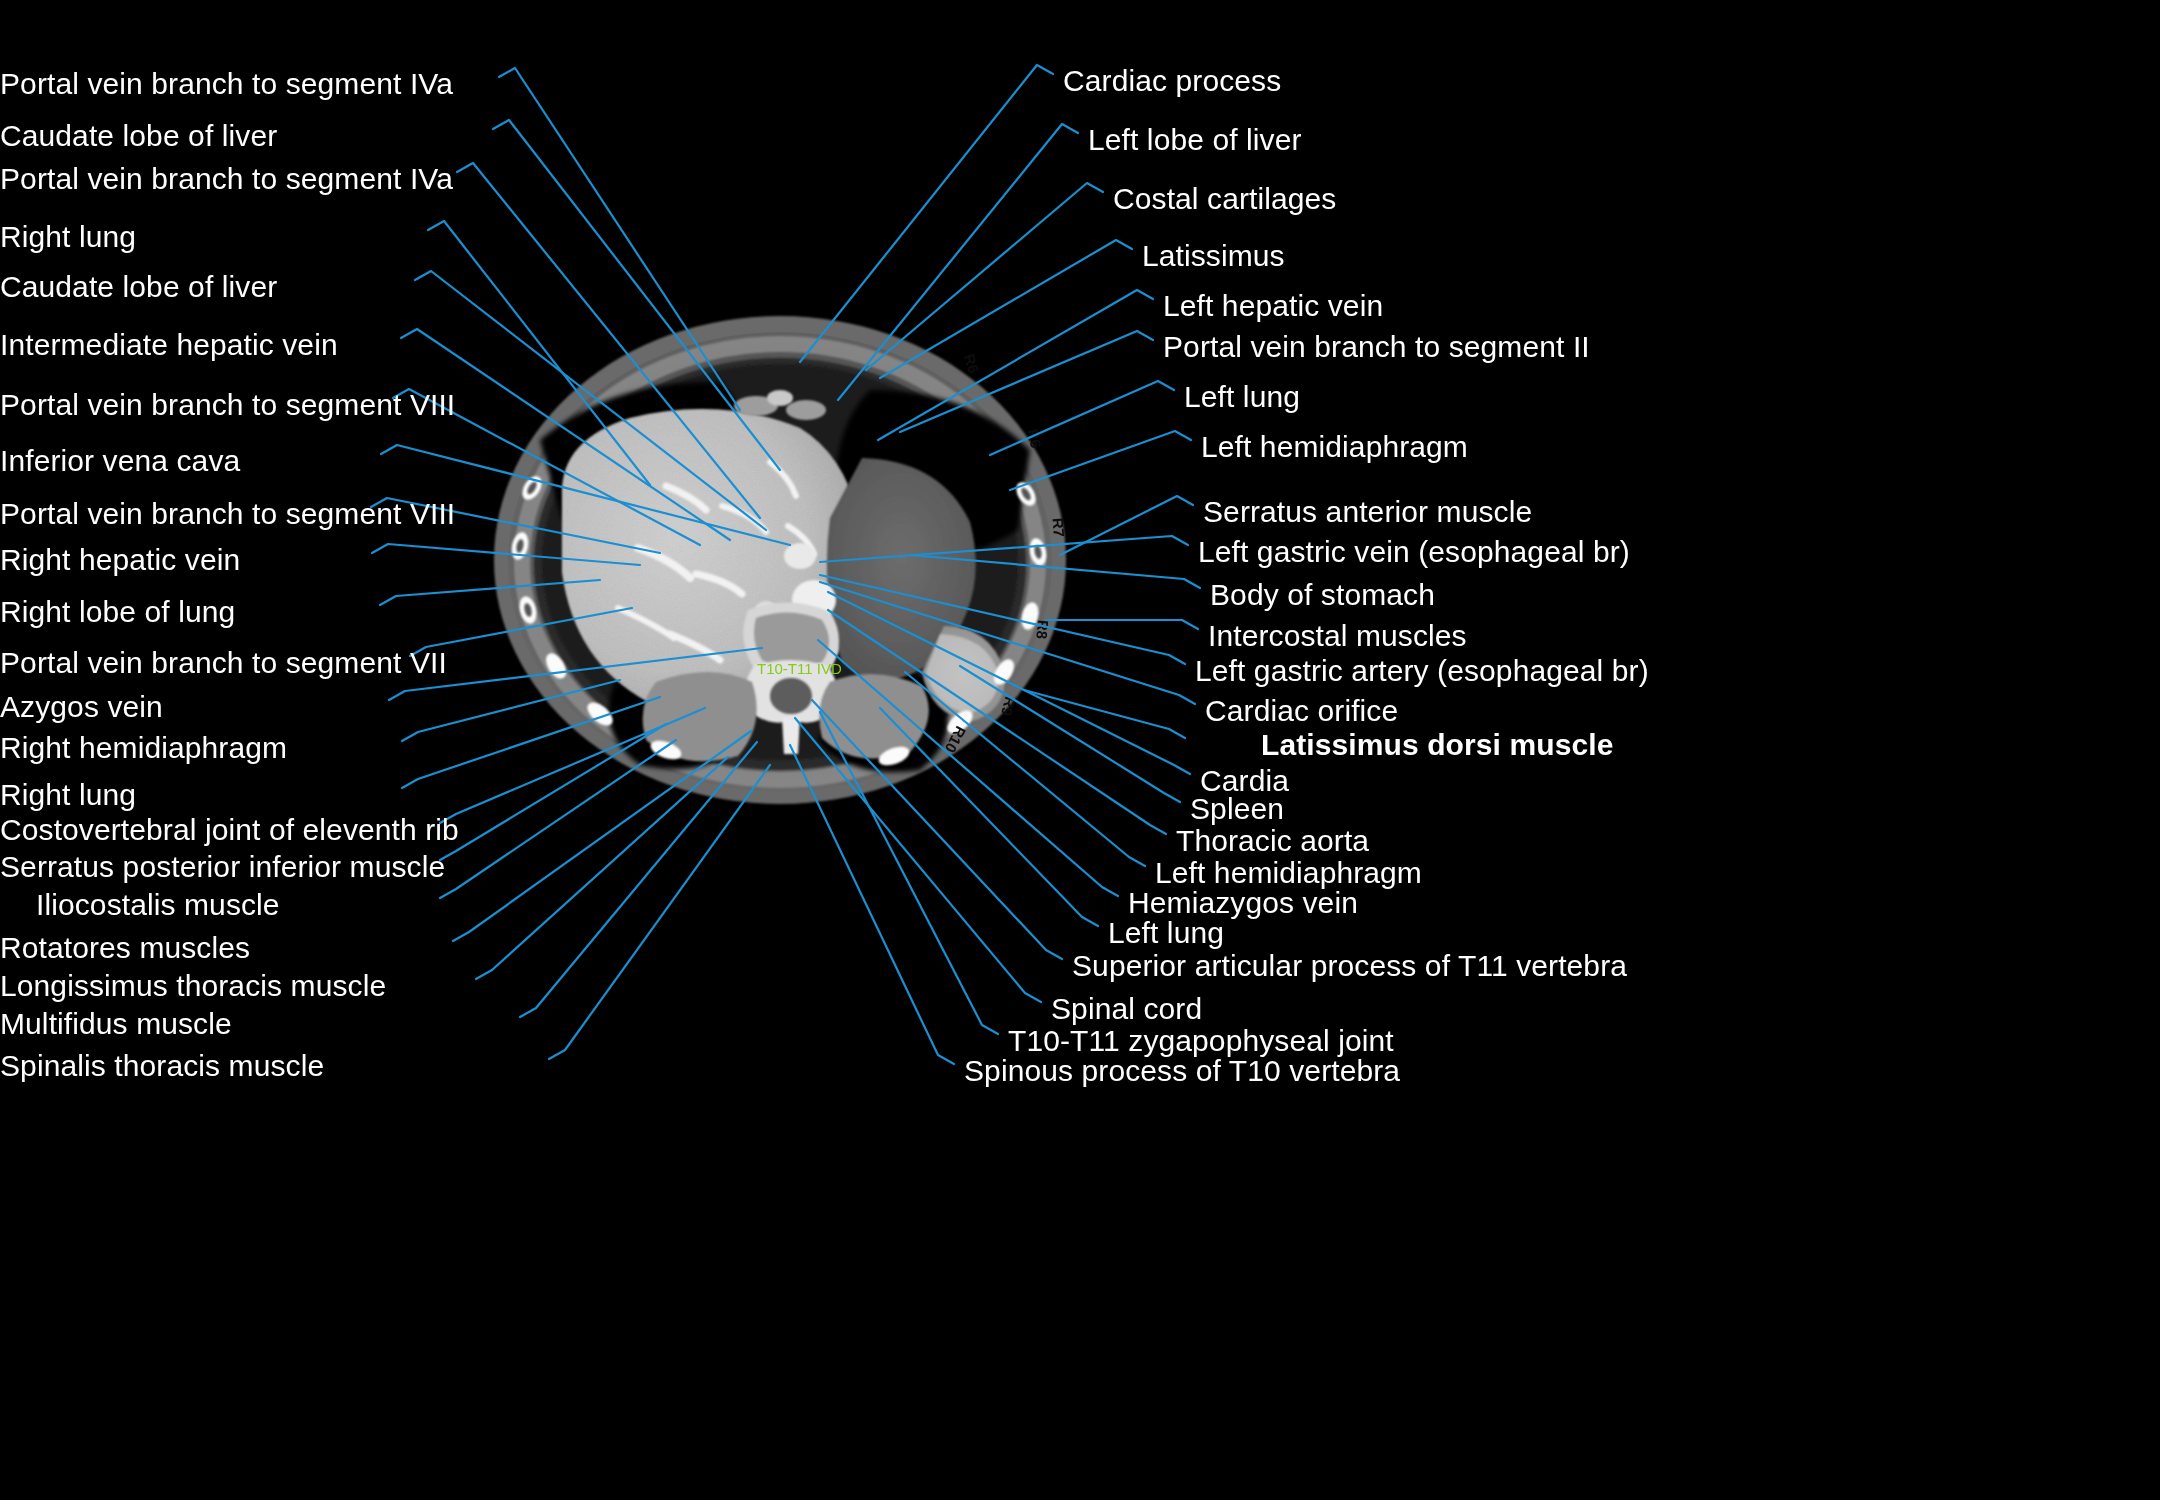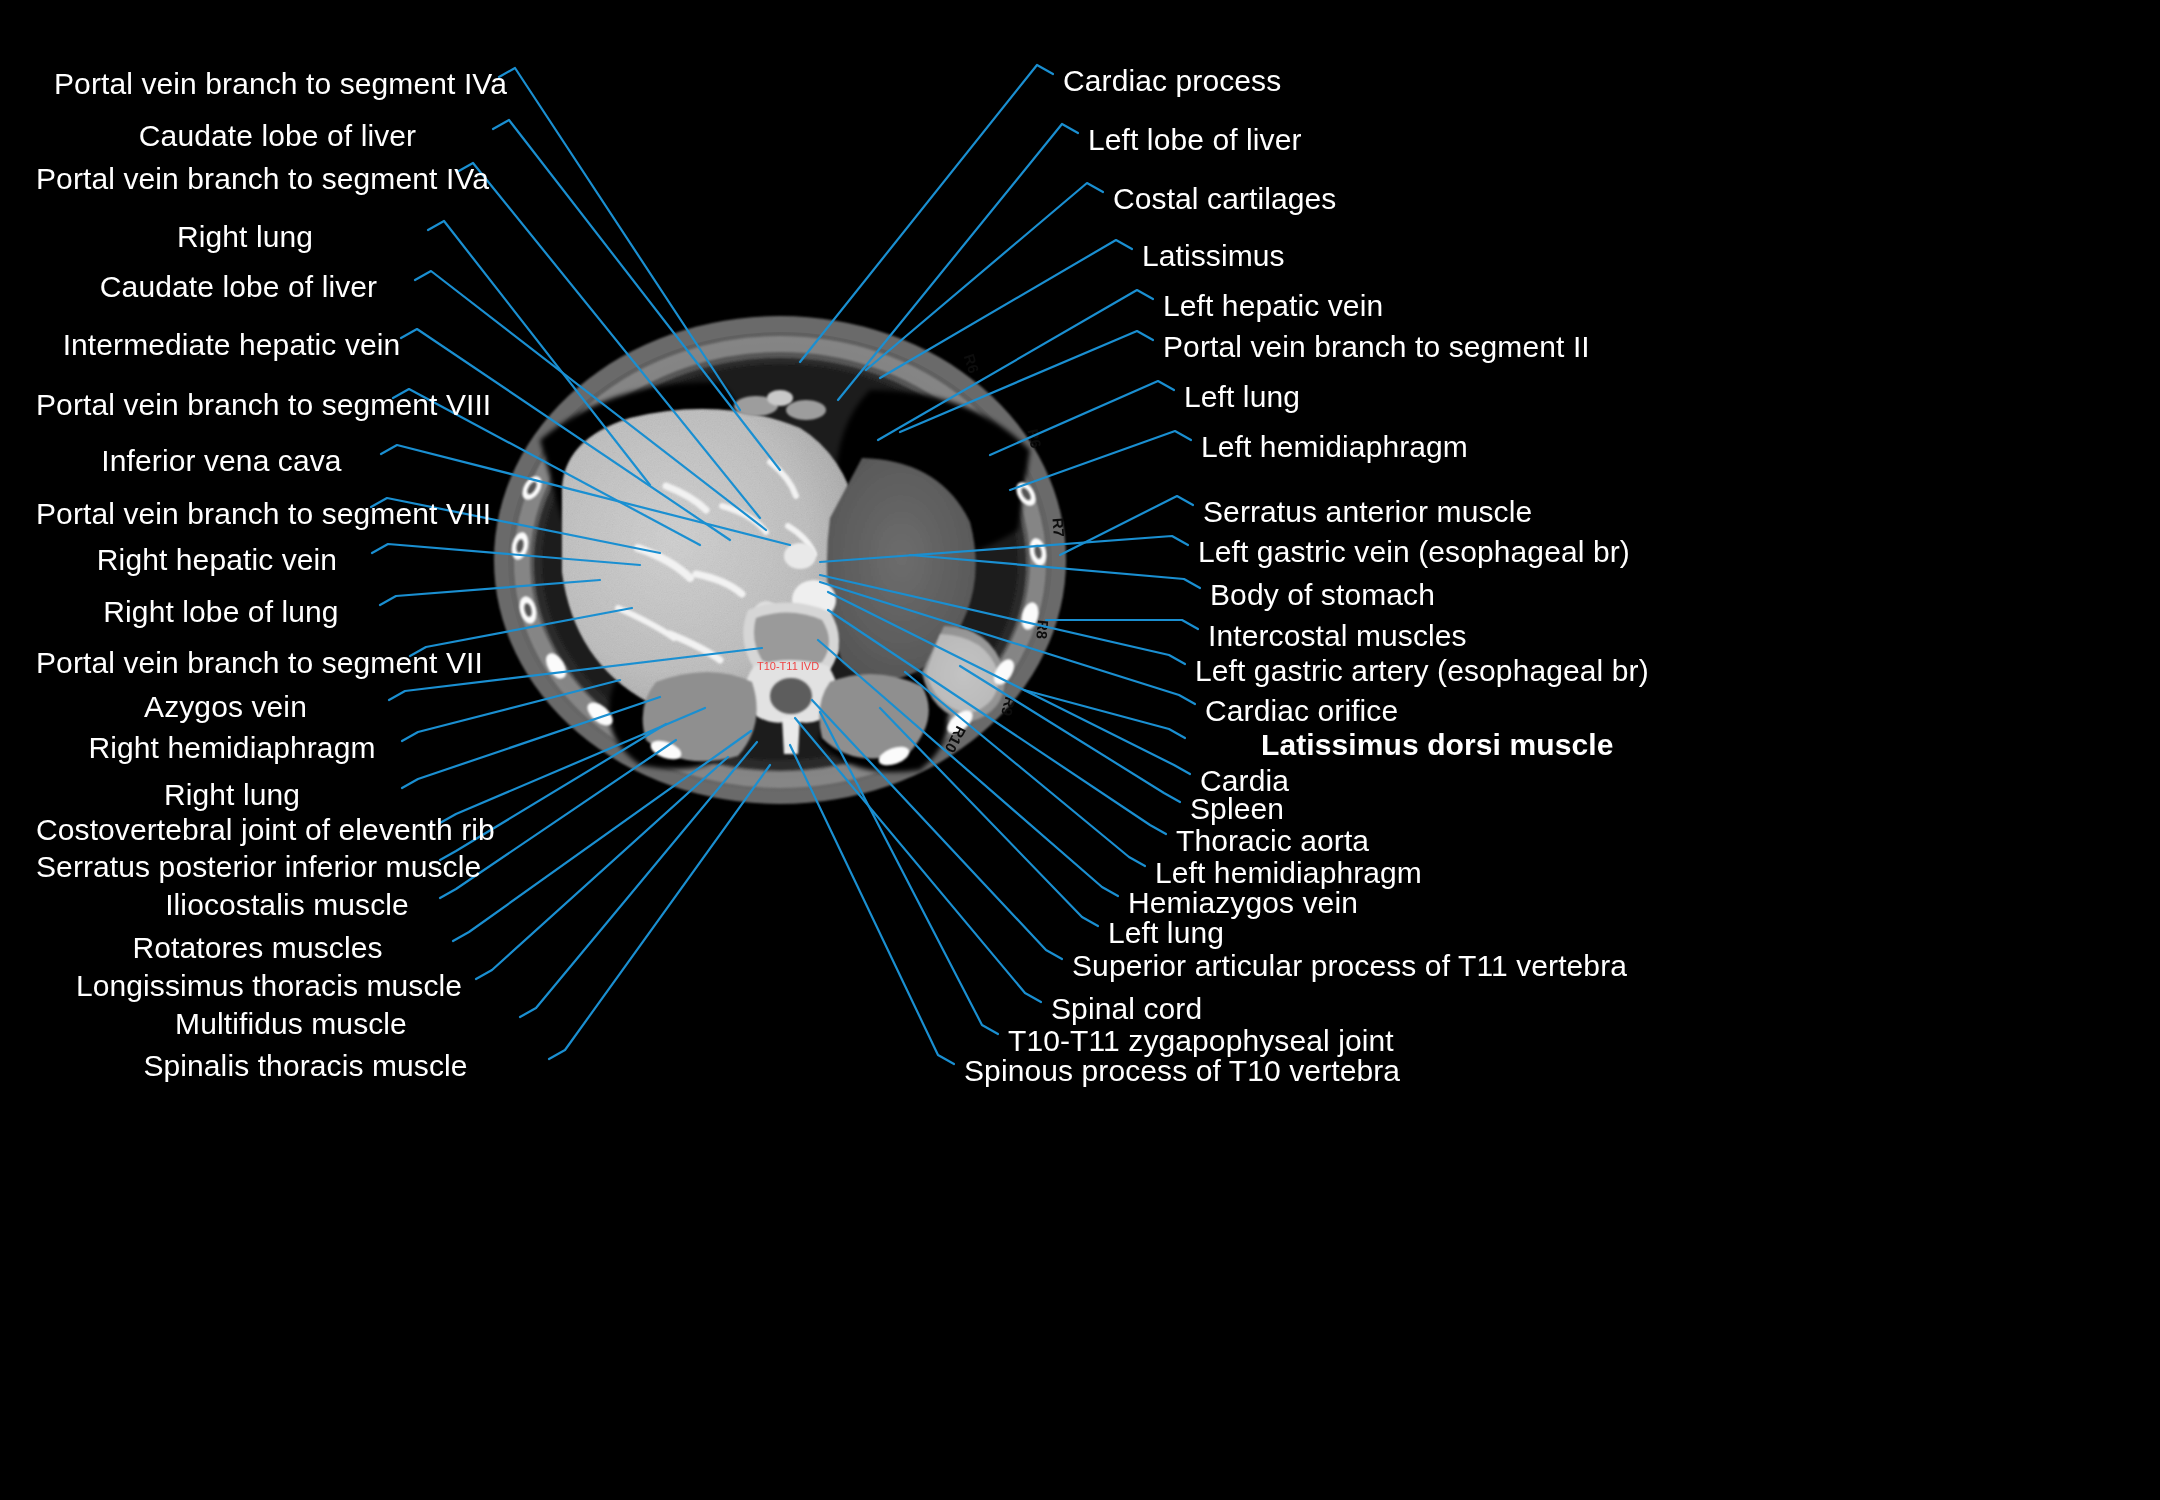--- a/index.html
+++ b/index.html
@@ -36,36 +36,36 @@
 
   
   .lbl {
     position: absolute;
     color: #ffffff;
     font-size: 30px;
     line-height: 34px;
     white-space: nowrap;
     letter-spacing: .1px;
   }
-  .lbl.r { text-align: center; margin-left: 36px; }
+  .lbl.r { text-align: left; }
   .lbl.l { text-align: left; }
 
   
   .rib {
     position: absolute;
     color: #0d0d0d;
     font-size: 15px;
     font-family: "Liberation Sans", sans-serif;
     font-weight: 700;
     white-space: nowrap;
   }
   .ivd {
     position: absolute;
-    color: #ef4444;
-    font-size: 11px;
+    color: #84cc16;
+    font-size: 15px;
     white-space: nowrap;
     font-family: "Liberation Sans", sans-serif;
   }
 </style>
 </head>
 <body>
 
 <div id="stage">
 
   <div id="ct-wrap">

